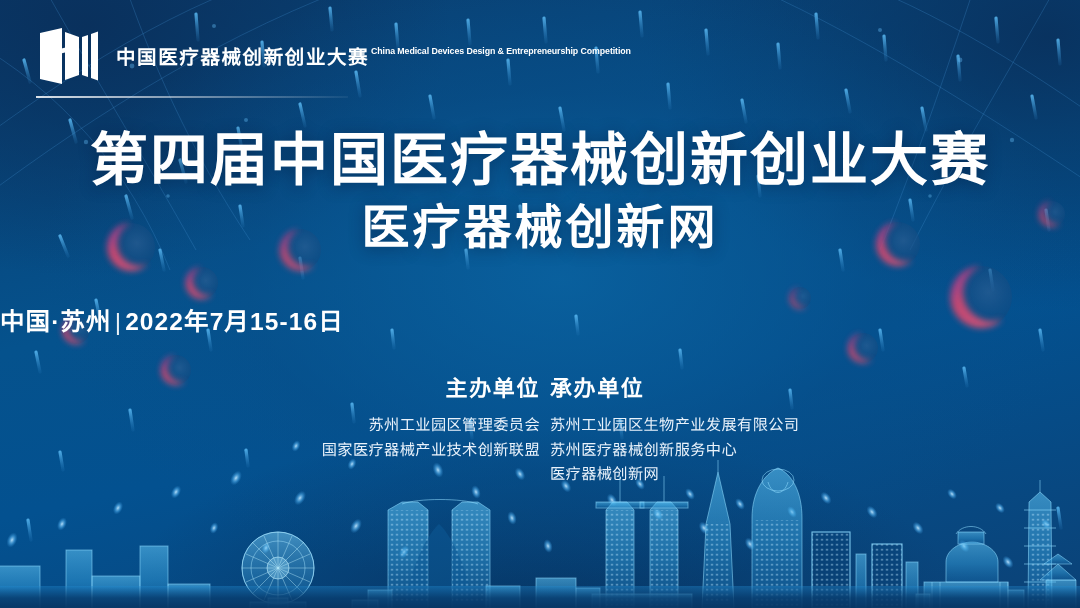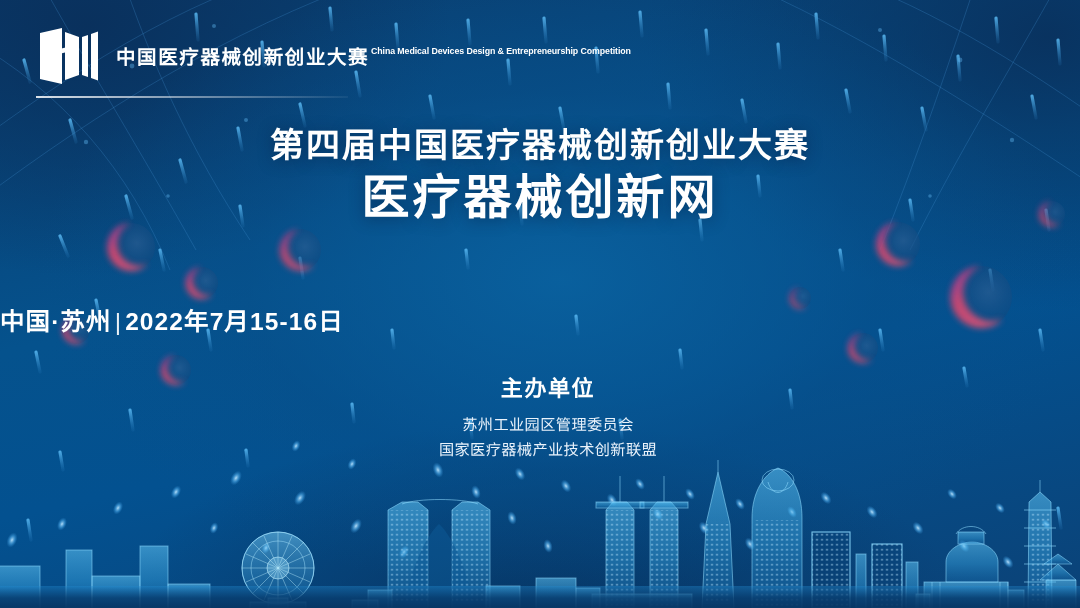--- a/index.html
+++ b/index.html
@@ -43,38 +43,38 @@
     position:absolute; left:36px; top:96px; width:312px; height:2px;
     background:linear-gradient(90deg, rgba(255,255,255,0.85), rgba(255,255,255,0.05));
   }
 
   
   #headline { position:absolute; left:0; right:0; top:124px; text-align:center; }
   .headline-line {
     color:#ffffff; font-weight:bold; white-space:nowrap;
     text-shadow:0 2px 16px rgba(0,20,50,0.45);
   }
-  #headline-1 { font-size:34px; letter-spacing:2px; line-height:1.24; }
+  #headline-1 { font-size:58px; letter-spacing:2px; line-height:1.24; }
   #headline-2 { font-size:48px; letter-spacing:3px; line-height:1.34; }
 
   
   #venue {
     position:absolute; left:0; right:0; top:302px; text-align:left;
     color:#ffffff; font-size:24.5px; font-weight:bold; letter-spacing:1.1px;
     white-space:nowrap;
   }
   #venue .sep { font-weight:normal; padding:0 3px; opacity:0.92; }
 
   
   #orgs {
     position:absolute; top:370px; left:0; right:0;
     display:flex; justify-content:center; gap:0;
   }
   .org-col { width:300px; }
-  .org-col.left  { text-align:center; padding-left:16px; }
+  .org-col.left  { text-align:right; padding-left:16px; }
   .org-col.right { text-align:left; padding-left:10px; }
   .org-title {
     color:#ffffff; font-size:22px; font-weight:bold;
     letter-spacing:1.6px; margin-bottom:11px; white-space:nowrap;
   }
   .org-line {
     color:#e9f2fb; font-size:15.2px; font-weight:normal;
     letter-spacing:0.4px; line-height:1.62; white-space:nowrap;
   }
 
@@ -345,20 +345,26 @@
   </div>
 
   <div id="orgs">
 
     <div class="org-col left">
       <div class="org-title">主办单位</div>
       <div class="org-line">苏州工业园区管理委员会</div>
       <div class="org-line">国家医疗器械产业技术创新联盟</div>
     </div>
 
+    <div class="org-col right">
+      <div class="org-title">承办单位</div>
+      <div class="org-line">苏州工业园区生物产业发展有限公司</div>
+      <div class="org-line">苏州医疗器械创新服务中心</div>
+      <div class="org-line">医疗器械创新网</div>
+    </div>
 
   </div>
 
   <div id="skyline">
     <svg viewBox="0 0 1080 150" xmlns="http://www.w3.org/2000/svg" aria-hidden="true">
       <defs>
         <linearGradient id="bldG" x1="0" y1="0" x2="0" y2="1">
           <stop offset="0%" stop-color="#5fc4f5" stop-opacity="0.55"></stop>
           <stop offset="55%" stop-color="#37a5e2" stop-opacity="0.45"></stop>
           <stop offset="100%" stop-color="#1b7cc0" stop-opacity="0.30"></stop>

